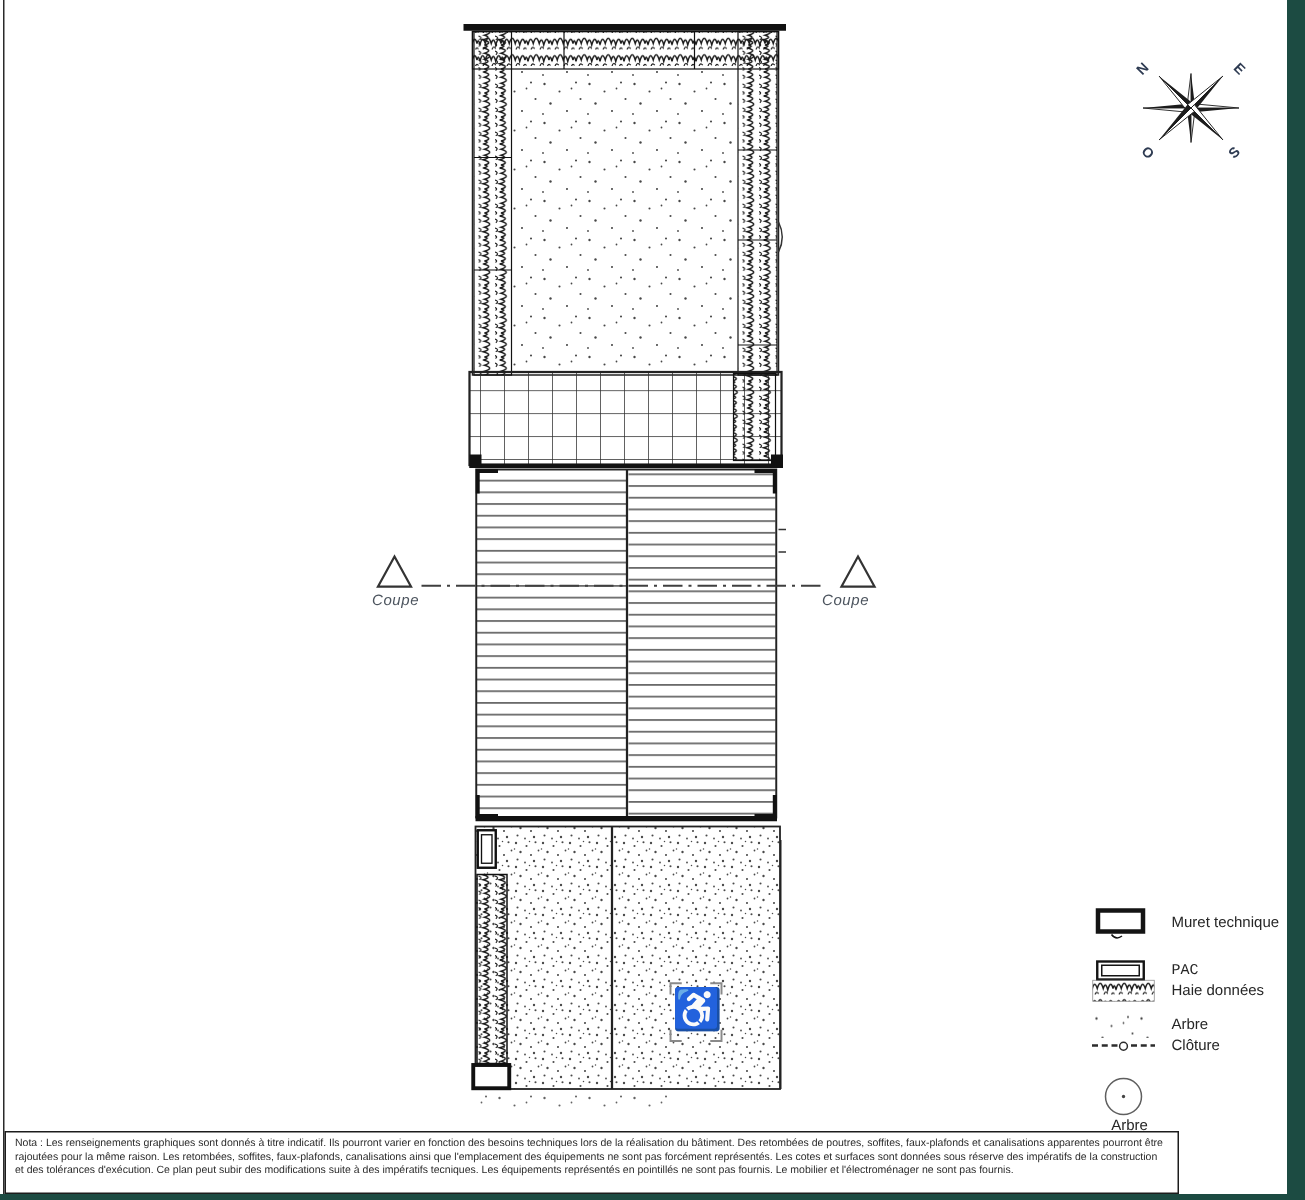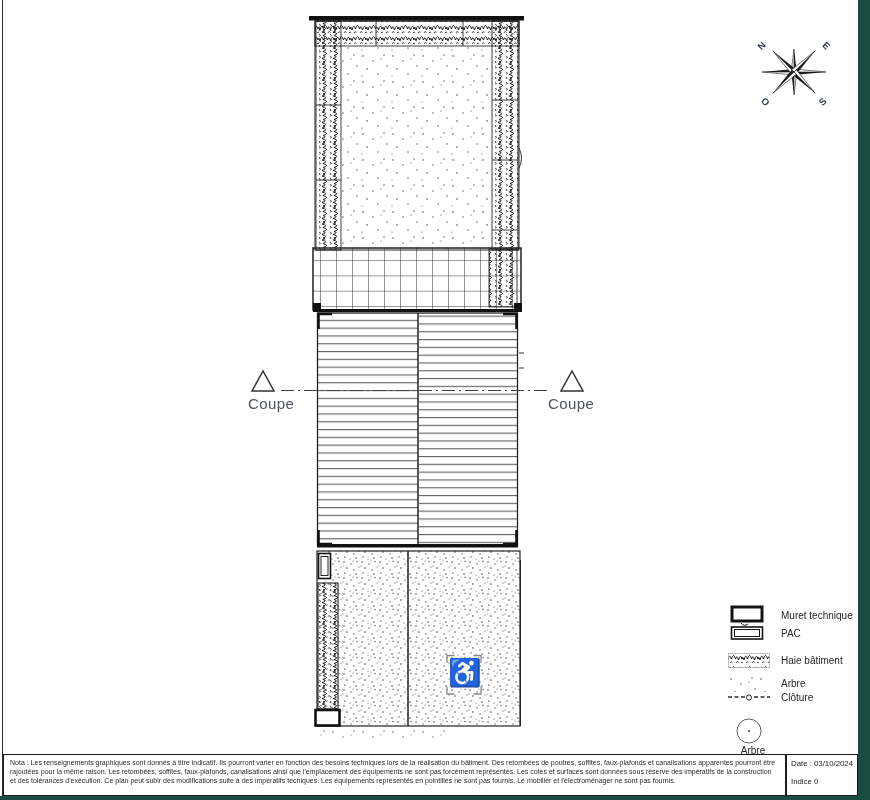--- a/index.html
+++ b/index.html
@@ -4,21 +4,21 @@
 <style>
   html,body{margin:0;padding:0;background:#fff;}
   .sheet{position:relative;width:870px;height:800px;background:#ffffff;overflow:hidden;
          font-family:"Liberation Sans",sans-serif;}
   .edge-right{position:absolute;right:0;top:0;width:12px;height:800px;background:#1c4b42;}
   .edge-bottom{position:absolute;left:0;top:796px;width:870px;height:4px;background:#1c4b42;}
   .edge-left-line{position:absolute;left:2px;top:0;width:1px;height:796px;background:#2a2a2a;}
   .plan-svg{position:absolute;left:0;top:0;}
   .compass{position:absolute;left:751px;top:28px;}
   .compass text{font-family:"Liberation Sans",sans-serif;font-size:9.5px;font-weight:700;fill:#2e3b52;}
-  .coupe-label{position:absolute;font-size:15px;color:#4c545e;letter-spacing:.4px;}
+  .coupe-label{position:absolute;font-size:10px;color:#4c545e;letter-spacing:.4px;font-style:italic;}
   .coupe-left{left:248px;top:395px;}
   .coupe-right{left:548px;top:395px;}
   .wheelchair{position:absolute;left:447px;top:653px;width:36px;height:40px;
               font-size:27px;line-height:40px;text-align:center;color:#98a0a4;}
   .legend{position:absolute;left:725px;top:600px;width:140px;height:150px;}
   .legend-row{position:absolute;left:0;display:flex;align-items:center;height:22px;}
   .legend-sym{width:48px;display:flex;justify-content:center;align-items:center;}
   .legend-label{margin-left:8px;font-size:10px;color:#262626;white-space:nowrap;}
   .titleblock-note{position:absolute;left:3px;top:754px;width:783px;height:42px;
                    border:1.2px solid #1c1c1c;box-sizing:border-box;background:#fff;
@@ -167,36 +167,36 @@
   <div class="legend">
     <div class="legend-row" style="top:4px;">
       <span class="legend-sym">
         <svg width="40" height="22">
           <rect x="3" y="3" width="30" height="14" fill="#fff" stroke="#141414" stroke-width="3"></rect>
           <path d="M12,19 q3,4 7,1" stroke="#141414" fill="none" stroke-width="1"></path>
         </svg>
       </span>
       <span class="legend-label">Muret technique</span>
     </div>
-    <div class="legend-row" style="top:22px;">
+    <div class="legend-row" style="top:36px;font-family:Liberation Mono, monospace;">
       <span class="legend-sym">
         <svg width="40" height="18">
           <rect x="2.5" y="3" width="31" height="12" fill="#fff" stroke="#141414" stroke-width="1.6"></rect>
           <rect x="5.5" y="5.5" width="25" height="7" fill="#fff" stroke="#141414" stroke-width="1"></rect>
         </svg>
       </span>
       <span class="legend-label">PAC</span>
     </div>
     <div class="legend-row" style="top:49px;">
       <span class="legend-sym">
         <svg width="42" height="17">
           <rect x="0.5" y="1.5" width="41" height="14" fill="url(#hedgeH)" stroke="#888" stroke-width="0.5"></rect>
         </svg>
       </span>
-      <span class="legend-label">Haie bâtiment</span>
+      <span class="legend-label">Haie données</span>
     </div>
     <div class="legend-row" style="top:72px;">
       <span class="legend-sym">
         <svg width="42" height="17">
             <rect width="42" height="17" fill="url(#gazon)"></rect>
           </svg>
       </span>
       <span class="legend-label">Arbre</span>
     </div>
     <div class="legend-row" style="top:86px;">
@@ -216,21 +216,17 @@
         </svg>
       </span>
       <span class="legend-label">Arbre</span>
     </div>
   </div>
 
   <div class="titleblock-note">
     <div class="note-text">Nota : Les renseignements graphiques sont donnés à titre indicatif. Ils pourront varier en fonction des besoins techniques lors de la réalisation du bâtiment. Des retombées de poutres, soffites, faux-plafonds et canalisations apparentes pourront être rajoutées pour la même raison. Les retombées, soffites, faux-plafonds, canalisations ainsi que l'emplacement des équipements ne sont pas forcément représentés. Les cotes et surfaces sont données sous réserve des impératifs de la construction et des tolérances d'exécution. Ce plan peut subir des modifications suite à des impératifs tecniques. Les équipements représentés en pointillés ne sont pas fournis. Le mobilier et l'électroménager ne sont pas fournis.</div>
   </div>
 
-  <div class="titleblock-date">
-    <div class="date-text">Date : 03/10/2024</div>
-    <div class="indice-text">Indice 0</div>
-  </div>
 
   <div class="edge-left-line"></div>
   <div class="edge-right"></div>
   <div class="edge-bottom"></div>
 </div>
 
 </body></html>

